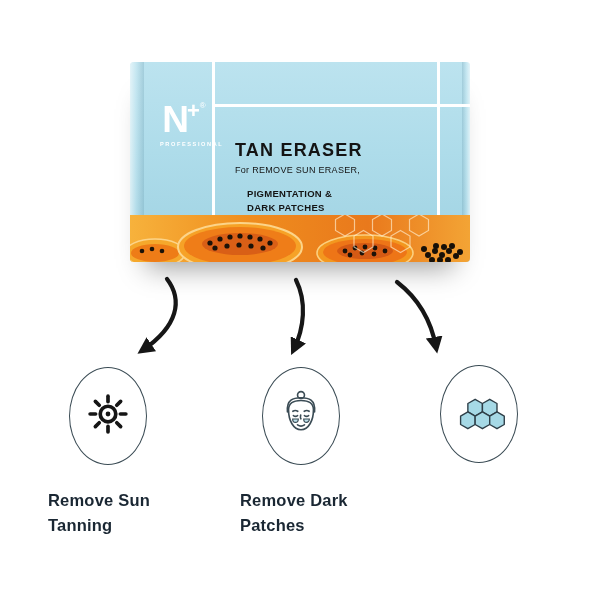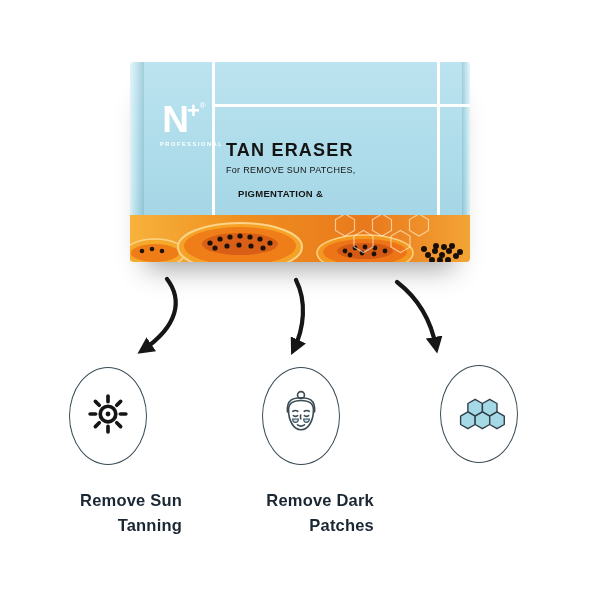--- a/index.html
+++ b/index.html
@@ -22,40 +22,40 @@
   .fold.right{left:auto;right:0;width:8px;transform:scaleX(-1);}
   .line{position:absolute;background:#ffffff;}
   .line.v1{left:82px;top:0;width:3px;height:153px;}
   .line.h1{left:82px;top:42px;height:3px;right:0;}
   .line.v2{left:307px;top:0;width:3px;height:153px;}
   .brand{position:absolute;left:30px;top:36px;color:#ffffff;text-align:center;width:48px;}
   .brand .n{font-size:37px;font-weight:700;line-height:1;letter-spacing:-1px;}
   .brand .plus{font-size:22px;font-weight:700;vertical-align:14px;margin-left:-1px;}
   .brand .reg{font-size:8px;vertical-align:24px;}
   .brand-sub{font-size:5.6px;letter-spacing:1.6px;margin-top:3px;color:#ffffff;font-weight:700;}
-  .packet-text{position:absolute;left:96px;top:78px;color:var(--packet-text,#141414);}
+  .packet-text{position:absolute;left:105px;top:78px;color:var(--packet-text,#141414);}
   .packet-text .title{font-size:18px;font-weight:700;letter-spacing:1.2px;}
   .packet-text .subtitle{font-size:9px;font-weight:400;margin-top:4px;letter-spacing:.3px;}
   .packet-text .claims{font-size:9.5px;font-weight:700;margin-top:12px;line-height:1.45;letter-spacing:.3px;margin-left:12px;}
   .papaya{position:absolute;left:0;right:0;bottom:0;height:47px;overflow:hidden;}
   .papaya svg{display:block;}
   
   .arrows{position:absolute;left:0;top:0;width:600px;height:600px;pointer-events:none;}
   .arrow{stroke:var(--arrow-color,#161616);stroke-width:4.2;fill:none;stroke-linecap:round;}
   
   .oval{
     position:absolute;width:76px;height:96px;border-radius:50%;
     border:1.7px solid var(--icon-stroke,#3b4c55);background:#ffffff;
     display:flex;align-items:center;justify-content:center;
   }
   .oval.o1{left:69px;top:367px;}
   .oval.o2{left:262px;top:367px;}
   .oval.o3{left:440px;top:365px;}
   .benefit-label{
-    position:absolute;top:488px;width:134px;text-align:right;
+    position:absolute;top:488px;width:134px;text-align:left;
     font-size:16.5px;font-weight:600;line-height:1.5;letter-spacing:.2px;
     color:var(--label-color,#1a2733);
   }
   .benefit-label.l1{left:48px;}
   .benefit-label.l2{left:240px;}
   .benefit-label.l3{left:413px;}
 </style>
 </head>
 <body>
 
@@ -68,23 +68,24 @@
     <div class="line h1"></div>
     <div class="line v2"></div>
 
     <div class="brand">
       <div class="brand-mark"><span class="n">N</span><span class="plus">+</span><span class="reg">®</span></div>
       <div class="brand-sub">PROFESSIONAL</div>
     </div>
 
     <div class="packet-text">
       <div class="title">TAN ERASER</div>
-      <div class="subtitle">For REMOVE SUN PATCHES,</div>
+      <div class="subtitle">For REMOVE SUN ERASER,</div>
       <div class="claims">
         <div>PIGMENTATION &amp;</div>
+        <div>DARK PATCHES</div>
       </div>
     </div>
 
     <div class="papaya">
       <svg width="340" height="47" viewBox="0 0 340 47">
         <defs>
           <linearGradient id="pg" x1="0" y1="0" x2="1" y2="0">
             <stop offset="0" stop-color="#f7b23c"></stop>
             <stop offset="0.35" stop-color="#ef8d1e"></stop>
             <stop offset="0.7" stop-color="#e9791c"></stop>

